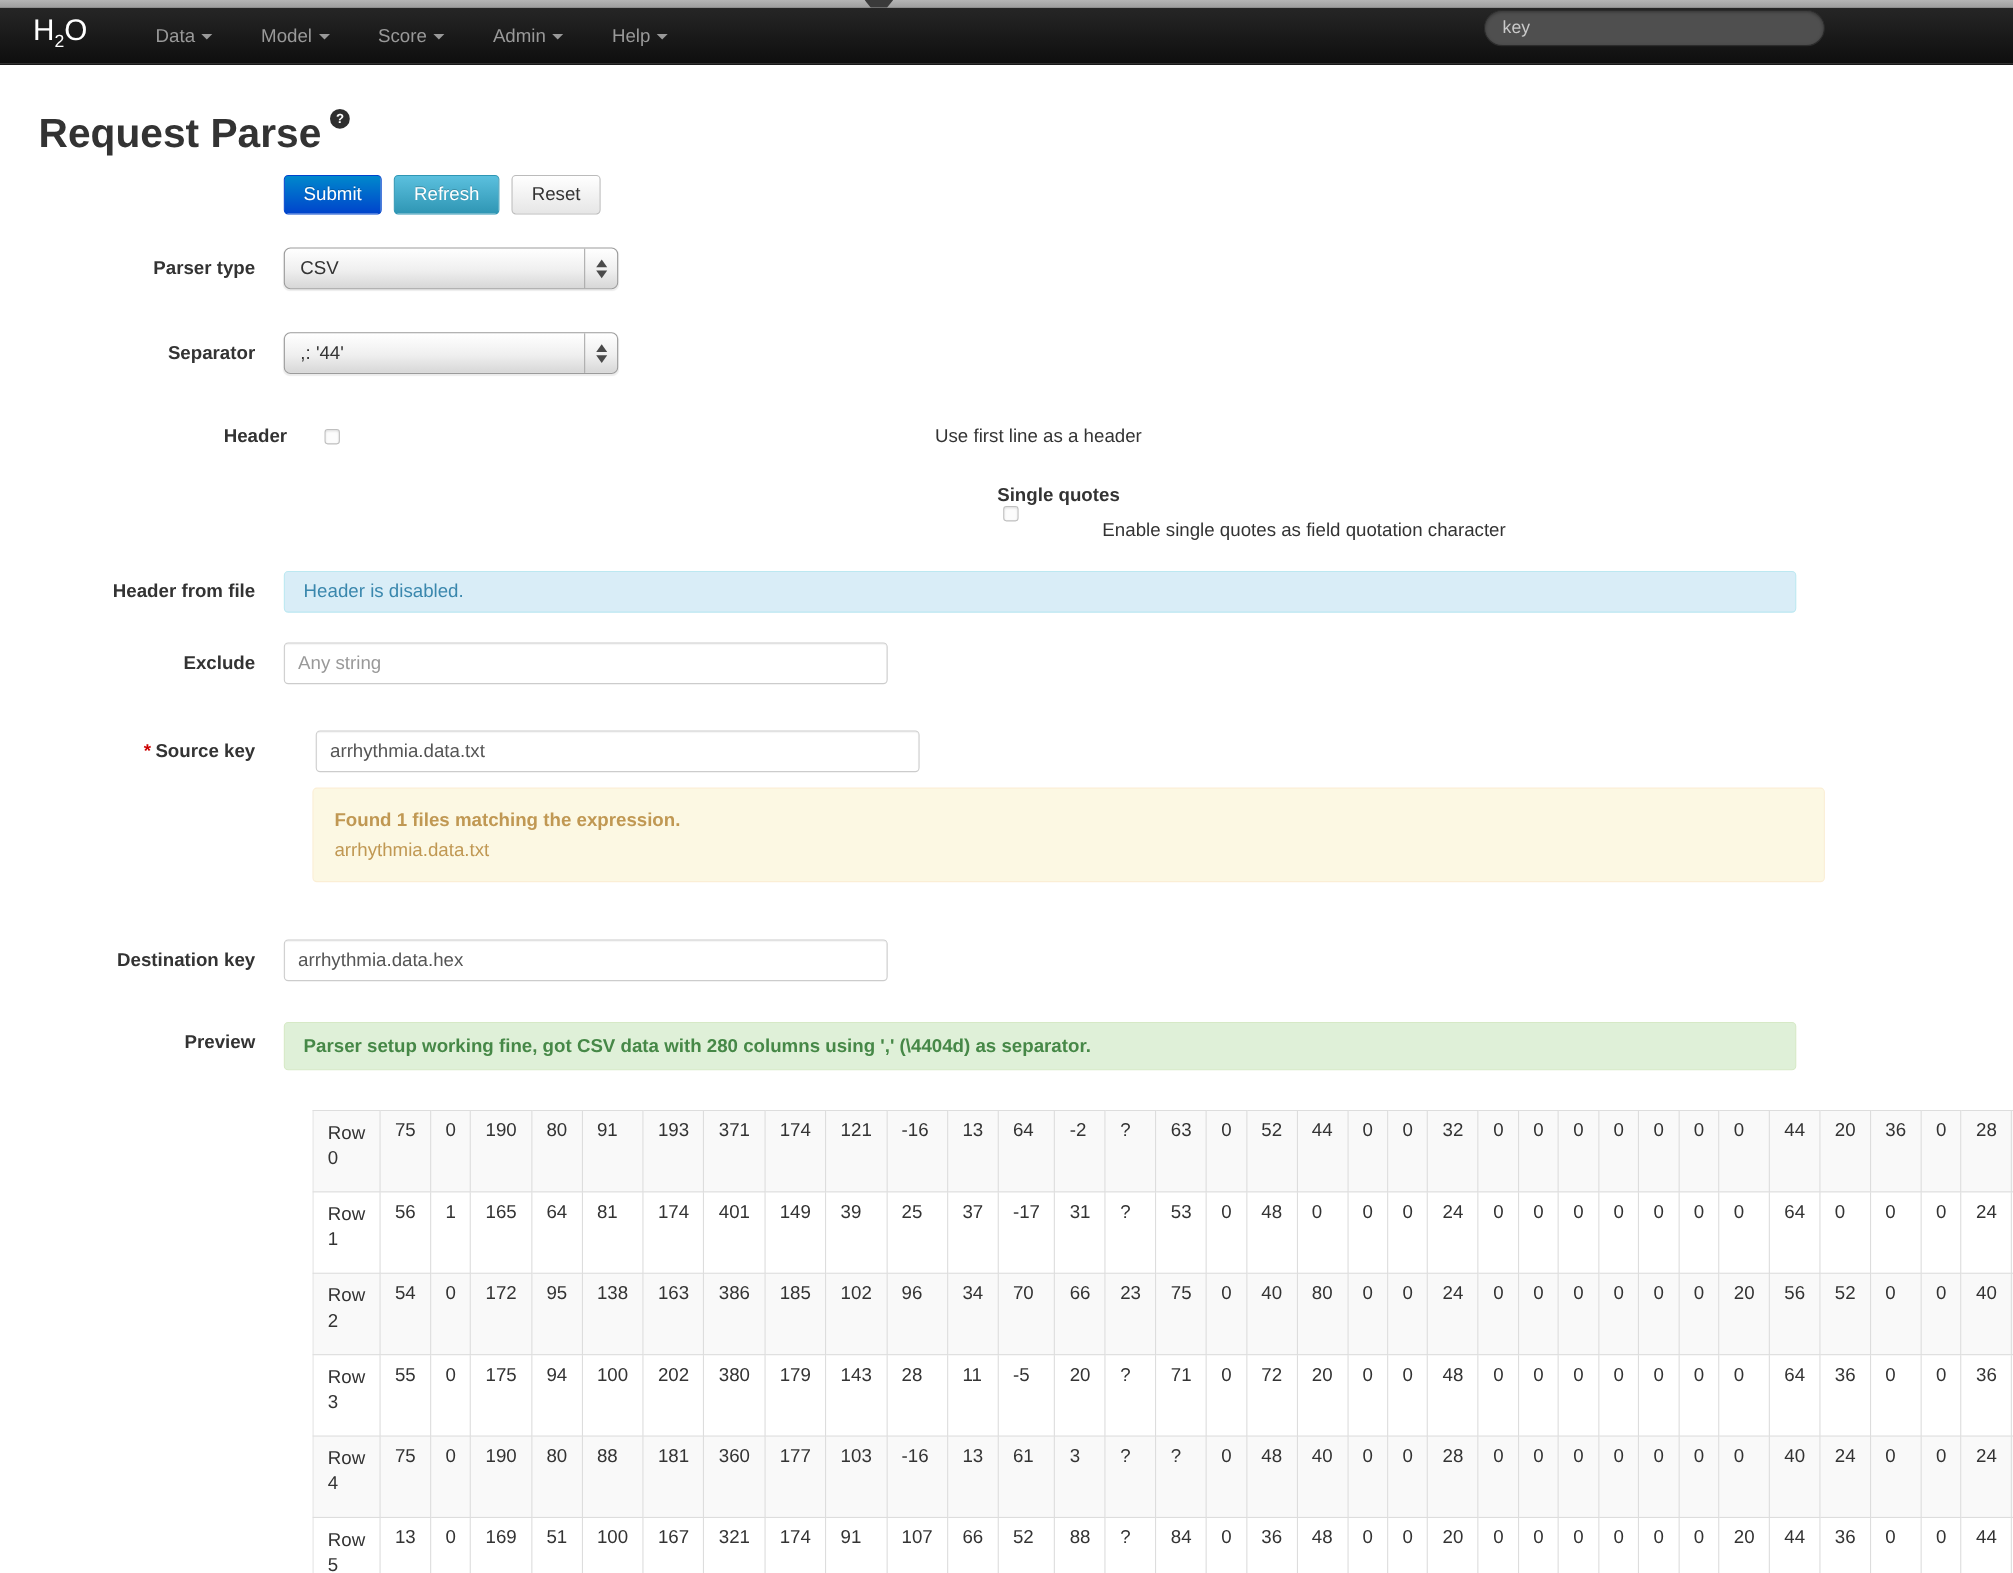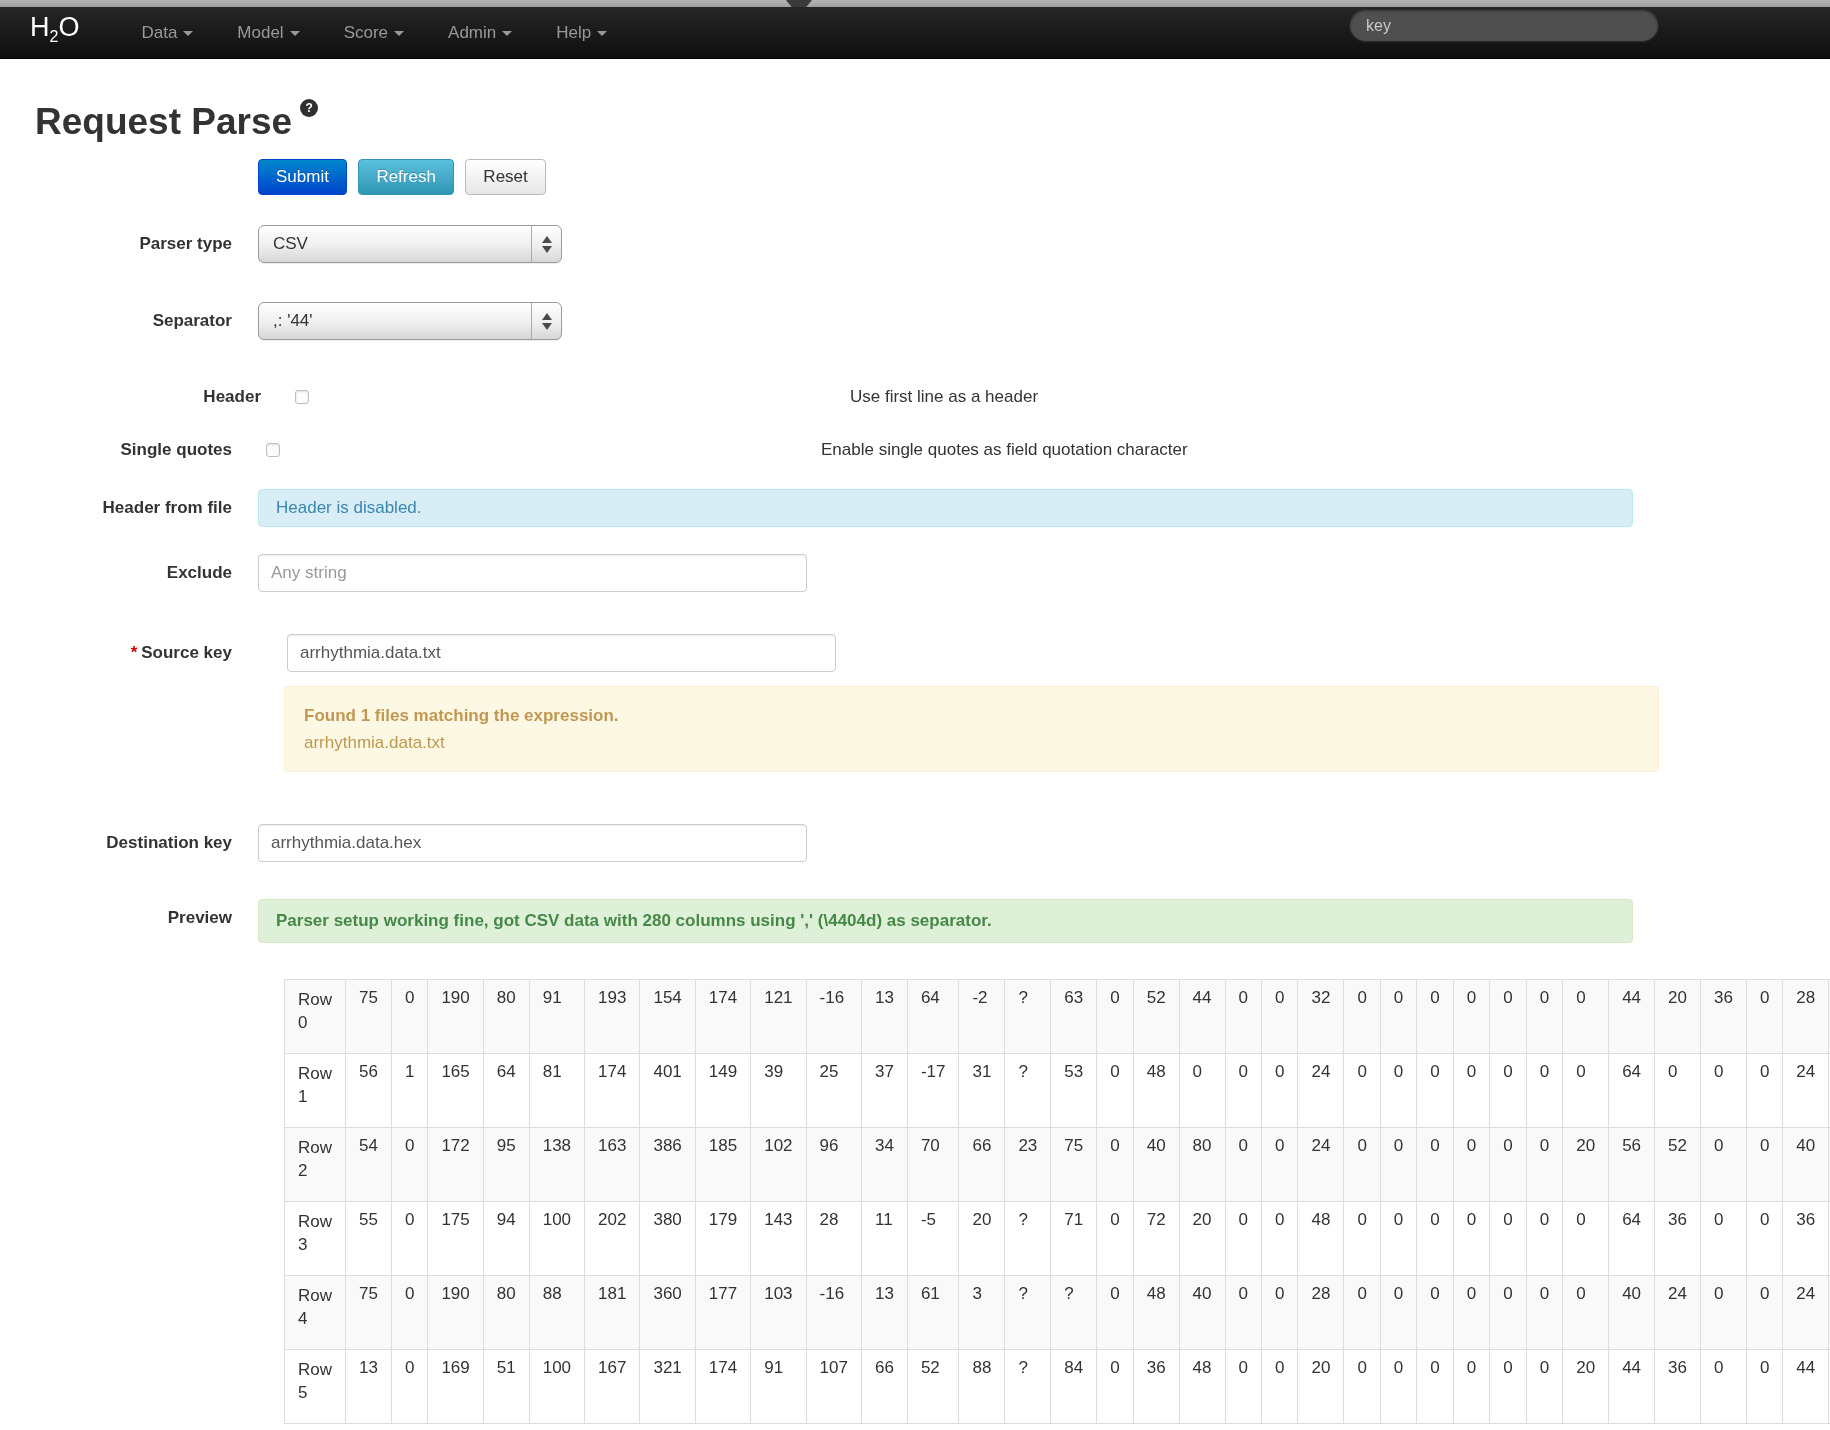--- a/index.html
+++ b/index.html
@@ -85,21 +85,21 @@
   
   .table-wrap { margin-left:284px; margin-top:36px; width:1546px; overflow:hidden; }
   table.preview { border-collapse:collapse; background:#fff; }
   table.preview td { border:1px solid #ddd; font-size:17px; color:#333; vertical-align:top;
                      padding:8px 13px; height:74px; white-space:nowrap; }
   table.preview td.row-label { width:54px; white-space:normal; line-height:23px; }
   table.preview tr:nth-child(odd) td { background:#f9f9f9; }
 
   
   .mt-sel1 { margin-top:30px; }  .mt-sel2 { margin-top:39px; }
-  .mt-chk1 { margin-top:47px; }  .mt-chk2 { margin-top:33px; }
+  .mt-chk1 { margin-top:47px; }  .mt-chk2 { margin-top:33px;flex-direction:column; }
   .mt-info { margin-top:29px; }  .mt-excl { margin-top:27px; }
   .mt-src  { margin-top:42px;gap:29px; }  .mt-warn { margin-top:14px; margin-left:284px; }
   .mt-dest { margin-top:52px; }  .mt-prev { margin-top:37px; }
 </style>
 </head>
 <body>
 
 <div class="top-strip">
   <div class="cursor-notch"></div>
 </div>
@@ -196,21 +196,21 @@
     <table class="preview">
       <tbody>
           <tr>
             <td class="row-label">Row 0</td>
             <td>75</td>
             <td>0</td>
             <td>190</td>
             <td>80</td>
             <td>91</td>
             <td>193</td>
-            <td>154</td>
+            <td>371</td>
             <td>174</td>
             <td>121</td>
             <td>-16</td>
             <td>13</td>
             <td>64</td>
             <td>-2</td>
             <td>?</td>
             <td>63</td>
             <td>0</td>
             <td>52</td>

